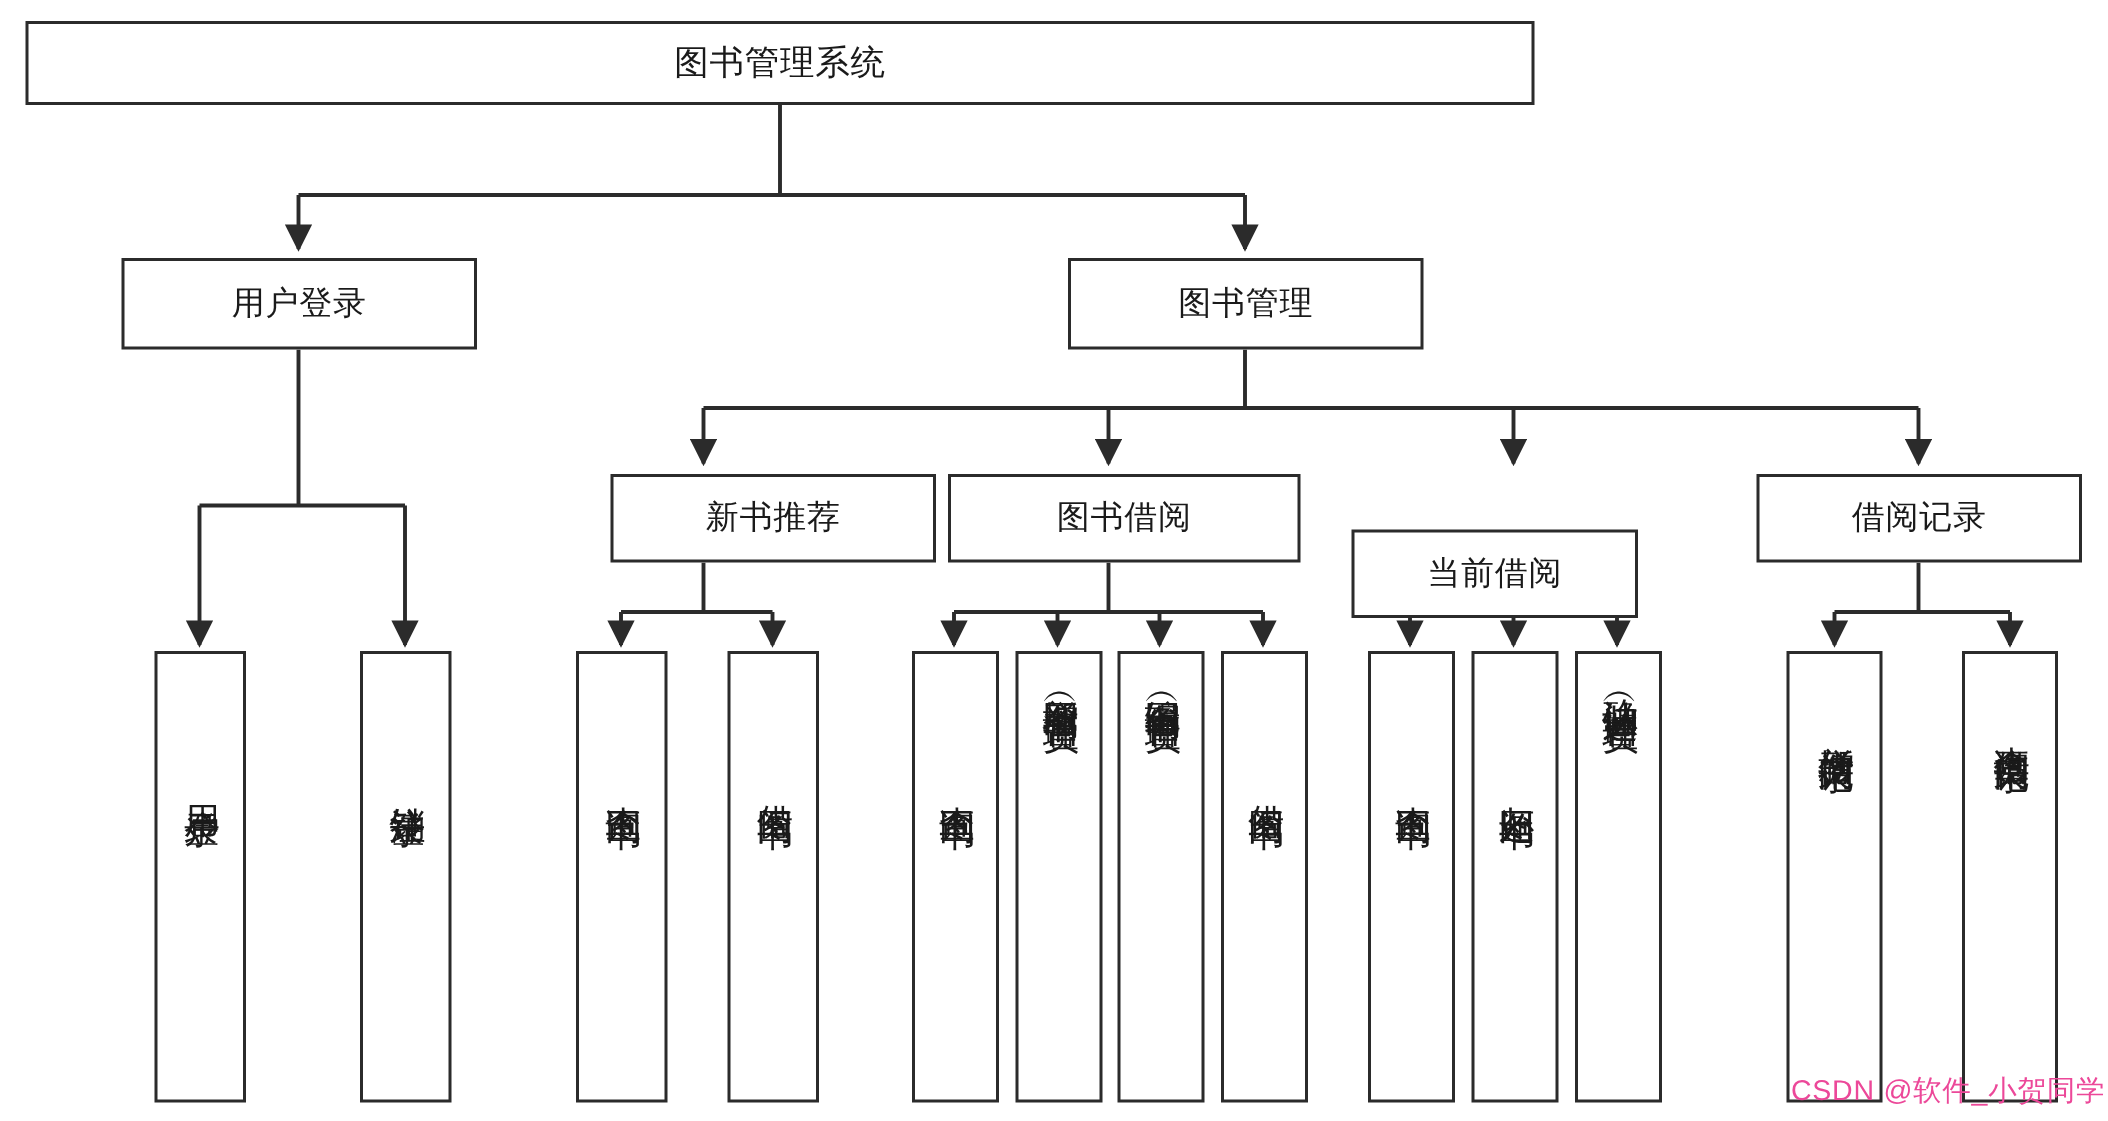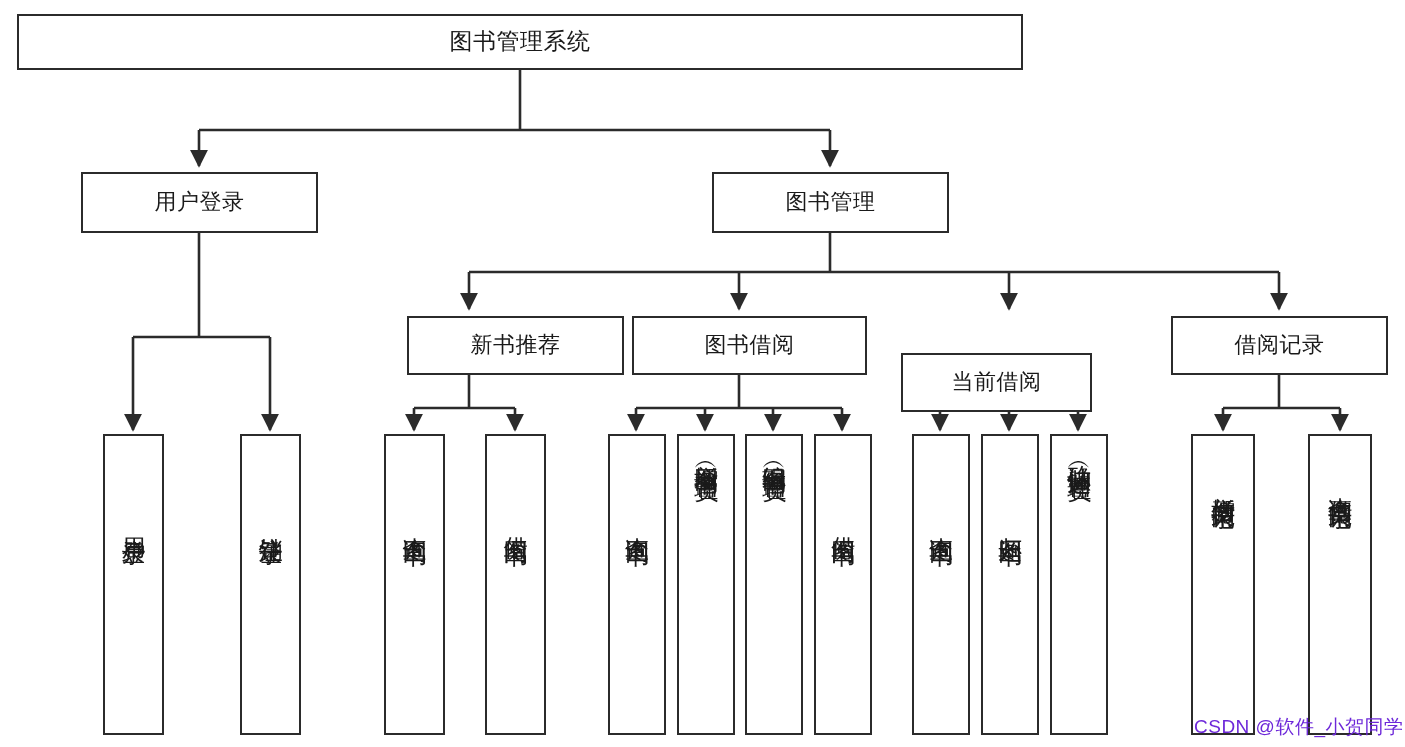--- a/index.html
+++ b/index.html
@@ -53,21 +53,21 @@
     writing-mode: vertical-rl;
     text-orientation: upright;
     font-size: 24px;
     line-height: 1.18;
     letter-spacing: 2px;
     white-space: nowrap;
     display: block;
   }
   .watermark {
     position: absolute;
-    color: #6d28d9;
+    color: #ec4899;
     font-size: 19px;
     letter-spacing: 0.5px;
     white-space: nowrap;
   }
 </style>
 </head>
 <body>
 
 <div id="canvas">
 

